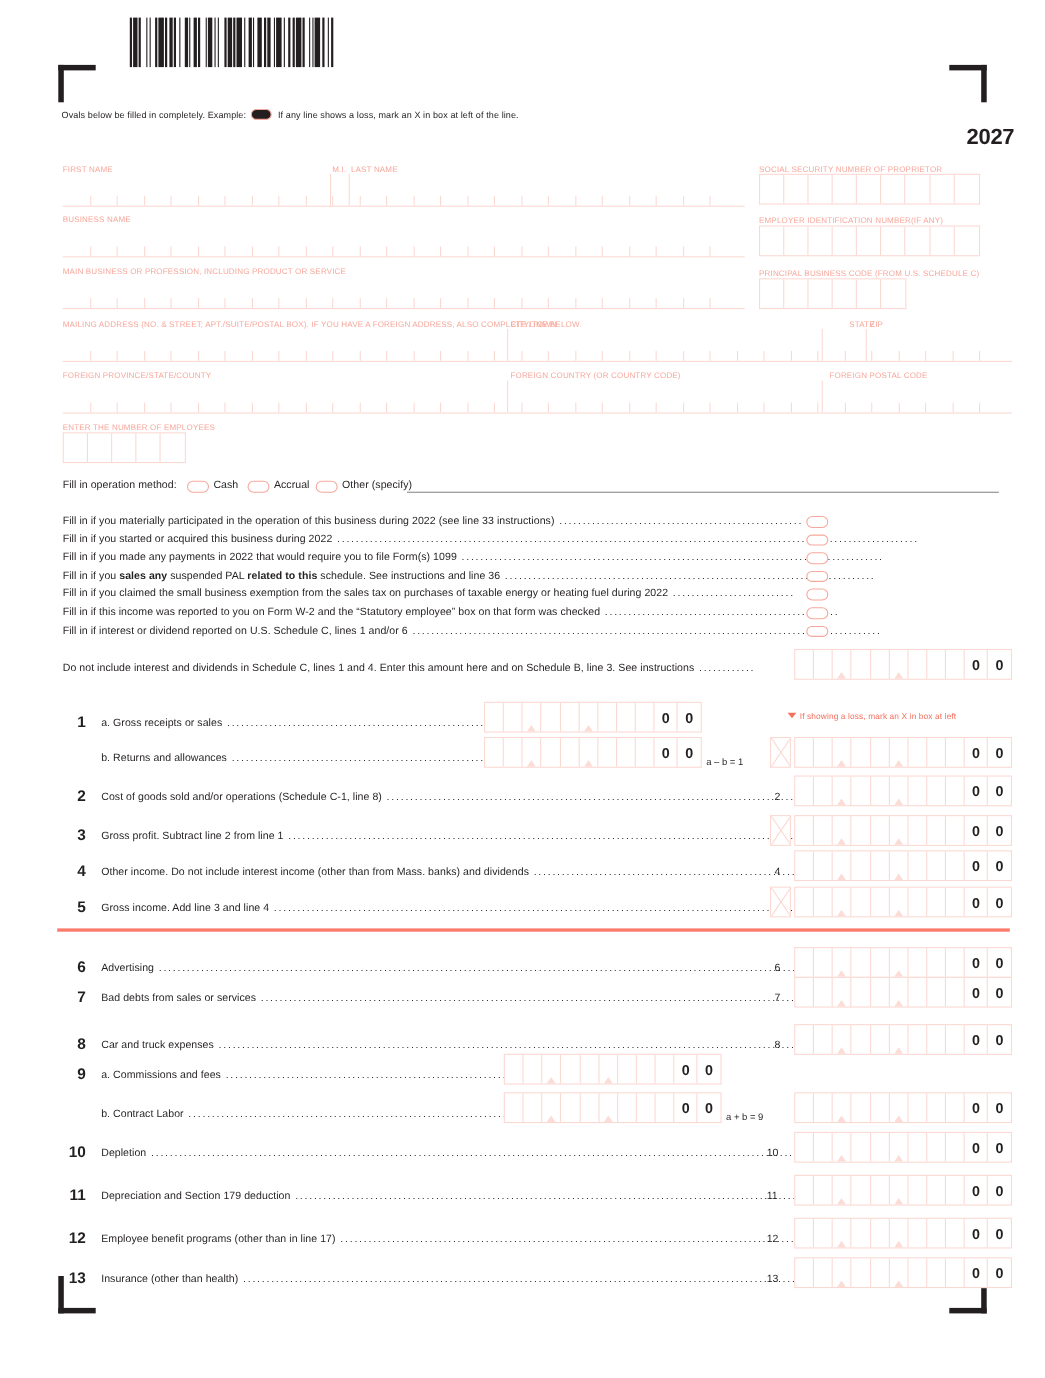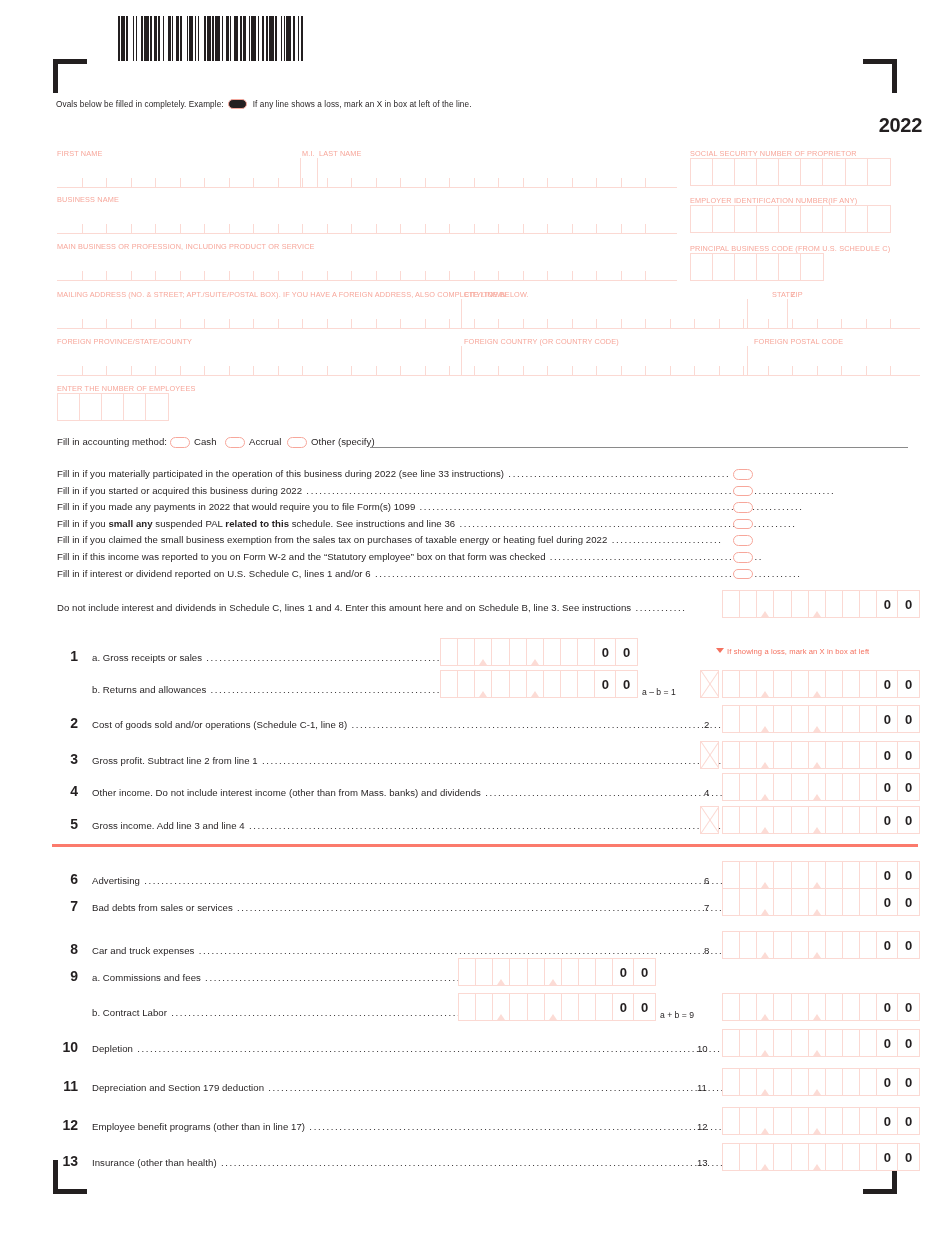--- a/index.html
+++ b/index.html
@@ -202,21 +202,21 @@
       <span style="width: 2.3px; background: transparent;"></span>
       <span style="width: 1.15px; background: rgb(35, 31, 32);"></span>
       <span style="width: 2.3px; background: transparent;"></span>
     </div>
 
   <div class="ovalnote">
     <span>Ovals below be filled in completely. Example:</span>
     <span class="exoval"></span>
     <span>If any line shows a loss, mark an X in box at left of the line.</span>
   </div>
-  <div class="year">2022</div>
+  <div class="year">2027</div>
 
   <div id="body-layer">
       <div class="flabel" style="left: 57px; top: 149px;">FIRST NAME</div>
       <div class="flabel" style="left: 302px; top: 149px;">M.I.</div>
       <div class="flabel" style="left: 319px; top: 149px;">LAST NAME</div>
       <div class="comb" style="left: 57px; top: 158px; width: 620px; height: 30px;">
         <div class="tick" style="left: 24.5px; height: 9px;"></div>
         <div class="tick" style="left: 49px; height: 9px;"></div>
         <div class="tick" style="left: 73.5px; height: 9px;"></div>
         <div class="tick" style="left: 98px; height: 9px;"></div>
@@ -415,35 +415,35 @@
         <div class="edge" style="left: 690px;"></div>
       </div>
       <div class="flabel" style="left: 57px; top: 384px;">ENTER THE NUMBER OF EMPLOYEES</div>
       <div class="boxgrid" style="left: 57px; top: 393px; width: 111.5px;">
         <div class="cell" style="width: 22.3px;"></div>
         <div class="cell" style="width: 22.3px;"></div>
         <div class="cell" style="width: 22.3px;"></div>
         <div class="cell" style="width: 22.3px;"></div>
         <div class="cell" style="width: 22.3px;"></div>
       </div>
-      <div class="txt" style="left: 57px; top: 436px;">Fill in accounting method:</div>
+      <div class="txt" style="left: 57px; top: 436px;">Fill in operation method:</div>
       <div class="oval" style="left: 170px; top: 437px;"></div>
       <div class="txt" style="left: 194px; top: 436px;">Cash</div>
       <div class="oval" style="left: 225px; top: 437px;"></div>
       <div class="txt" style="left: 249px; top: 436px;">Accrual</div>
       <div class="oval" style="left: 287px; top: 437px;"></div>
       <div class="txt" style="left: 311px; top: 436px;">Other (specify)</div>
       <div class="uline" style="left: 370px; top: 446px; width: 538px; height: 1px;"></div>
       <div class="txt" style="left: 57px; top: 468px;">Fill in if you materially participated in the operation of this business during 2022 (see line 33 instructions)<span class="dots"> ....................................................</span></div>
       <div class="oval" style="left: 733px; top: 469px;"></div>
       <div class="txt" style="left: 57px; top: 484.6px;">Fill in if you started or acquired this business during 2022<span class="dots"> ............................................................................................................................</span></div>
       <div class="oval" style="left: 733px; top: 485.6px;"></div>
       <div class="txt" style="left: 57px; top: 501.2px;">Fill in if you made any payments in 2022 that would require you to file Form(s) 1099<span class="dots"> ..........................................................................................</span></div>
       <div class="oval" style="left: 733px; top: 502.2px;"></div>
-      <div class="txt" style="left: 57px; top: 517.8px;">Fill in if you <b>small any</b> suspended PAL <b>related to this</b> schedule. See instructions and line 36<span class="dots"> ...............................................................................</span></div>
+      <div class="txt" style="left: 57px; top: 517.8px;">Fill in if you <b>sales any</b> suspended PAL <b>related to this</b> schedule. See instructions and line 36<span class="dots"> ...............................................................................</span></div>
       <div class="oval" style="left: 733px; top: 518.8px;"></div>
       <div class="txt" style="left: 57px; top: 534.4px;">Fill in if you claimed the small business exemption from the sales tax on purchases of taxable energy or heating fuel during 2022<span class="dots"> ..........................</span></div>
       <div class="oval" style="left: 733px; top: 535.4px;"></div>
       <div class="txt" style="left: 57px; top: 551px;">Fill in if this income was reported to you on Form W-2 and the “Statutory employee” box on that form was checked<span class="dots"> ..................................................</span></div>
       <div class="oval" style="left: 733px; top: 552px;"></div>
       <div class="txt" style="left: 57px; top: 567.6px;">Fill in if interest or dividend reported on U.S. Schedule C, lines 1 and/or 6<span class="dots"> ....................................................................................................</span></div>
       <div class="oval" style="left: 733px; top: 568.6px;"></div>
       <div class="txt" style="left: 57px; top: 602px;">Do not include interest and dividends in Schedule C, lines 1 and 4. Enter this amount here and on Schedule B, line 3. See instructions<span class="dots"> ............</span></div>
       <div class="money" style="left: 722px; top: 590px; width: 198px;">
         <div class="d" style="width: 17.3333px;"></div>

